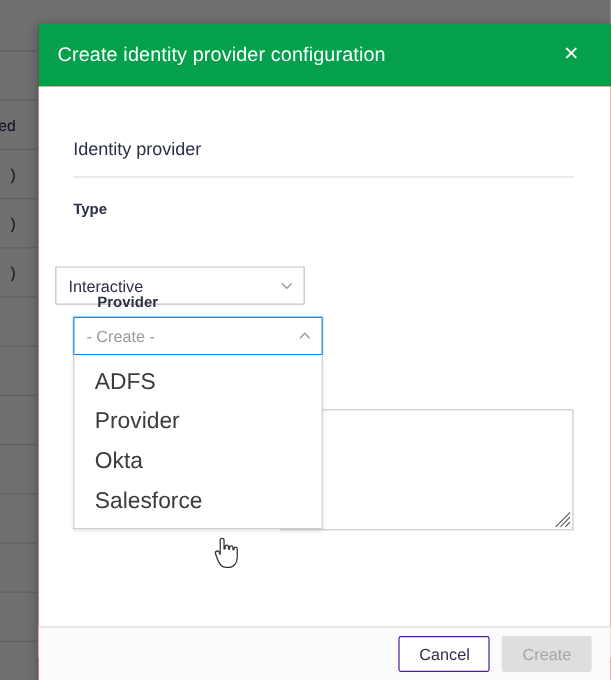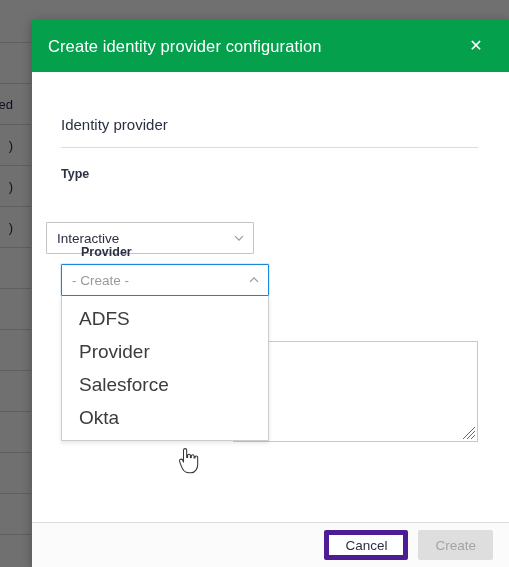--- a/index.html
+++ b/index.html
@@ -241,21 +241,21 @@
     min-width: 72px;
     font-size: 13.5px;
     font-family: "Liberation Sans", sans-serif;
     border-radius: 2px;
     padding: 0 16px;
     margin-left: 10px;
     cursor: pointer;
   }
   .btn-cancel {
     background: #ffffff;
-    border: 5px solid #4c1d95;
+    border: 1px solid #4c1d95;
     color: #2c3043;
   }
   .btn-create {
     background: #dedede;
     border: 1px solid #dedede;
     color: #a4a4a4;
     cursor: default;
   }
 
   
@@ -329,22 +329,22 @@
         <span class="resize-grip">
           <svg width="14" height="14" viewBox="0 0 14 14">
             <path d="M13 5 L5 13 M13 9 L9 13 M13 1 L1 13" stroke="#555555" stroke-width="0.9" fill="none"></path>
           </svg>
         </span>
       </div>
 
       <div class="dropdown" id="provider-dropdown">
           <div class="dropdown-item">ADFS</div>
           <div class="dropdown-item">Provider</div>
+          <div class="dropdown-item">Okta</div>
           <div class="dropdown-item">Salesforce</div>
-          <div class="dropdown-item">Okta</div>
         </div>
 
       <span class="cursor">
         <svg width="22" height="26" viewBox="0 0 22 26">
           <path d="M5.5 2.2 C5.5 1.2 6.3 0.6 7.1 0.6 C7.9 0.6 8.7 1.2 8.7 2.2
                    L8.7 9.4 L9.6 9.4 L9.6 7.6 C9.6 6.8 10.3 6.2 11.0 6.2
                    C11.8 6.2 12.4 6.8 12.4 7.6 L12.4 9.6 L13.3 9.6 L13.3 8.2
                    C13.3 7.4 14.0 6.8 14.7 6.8 C15.5 6.8 16.1 7.4 16.1 8.2
                    L16.1 10.0 L17.0 10.0 L17.0 9.2 C17.0 8.4 17.6 7.9 18.3 7.9
                    C19.0 7.9 19.7 8.4 19.7 9.2 L19.7 16.4

